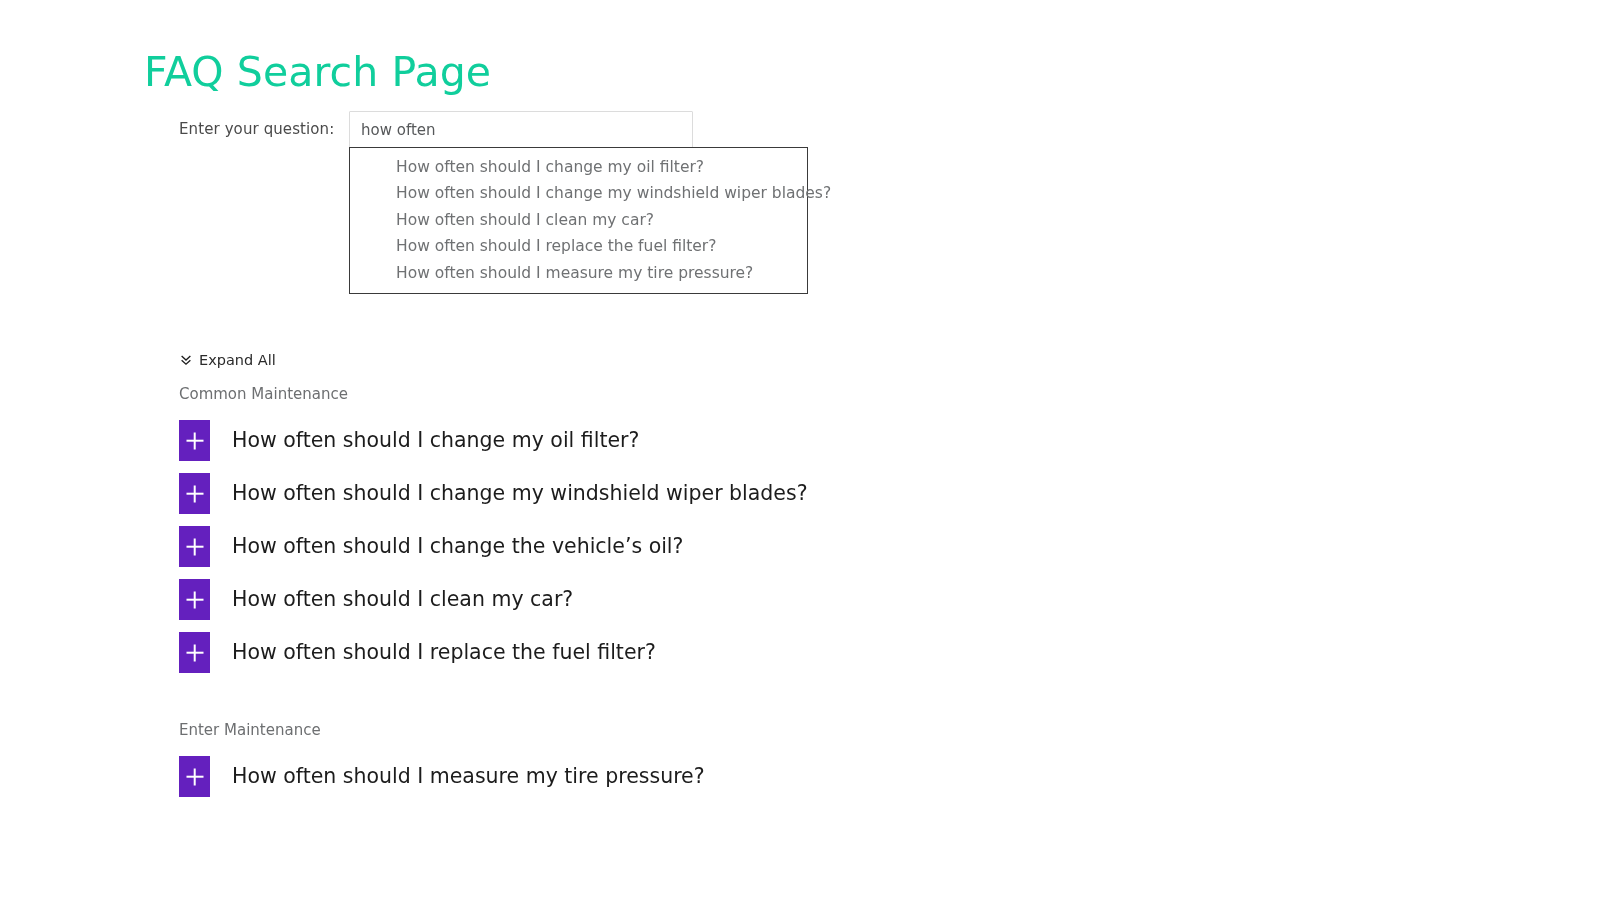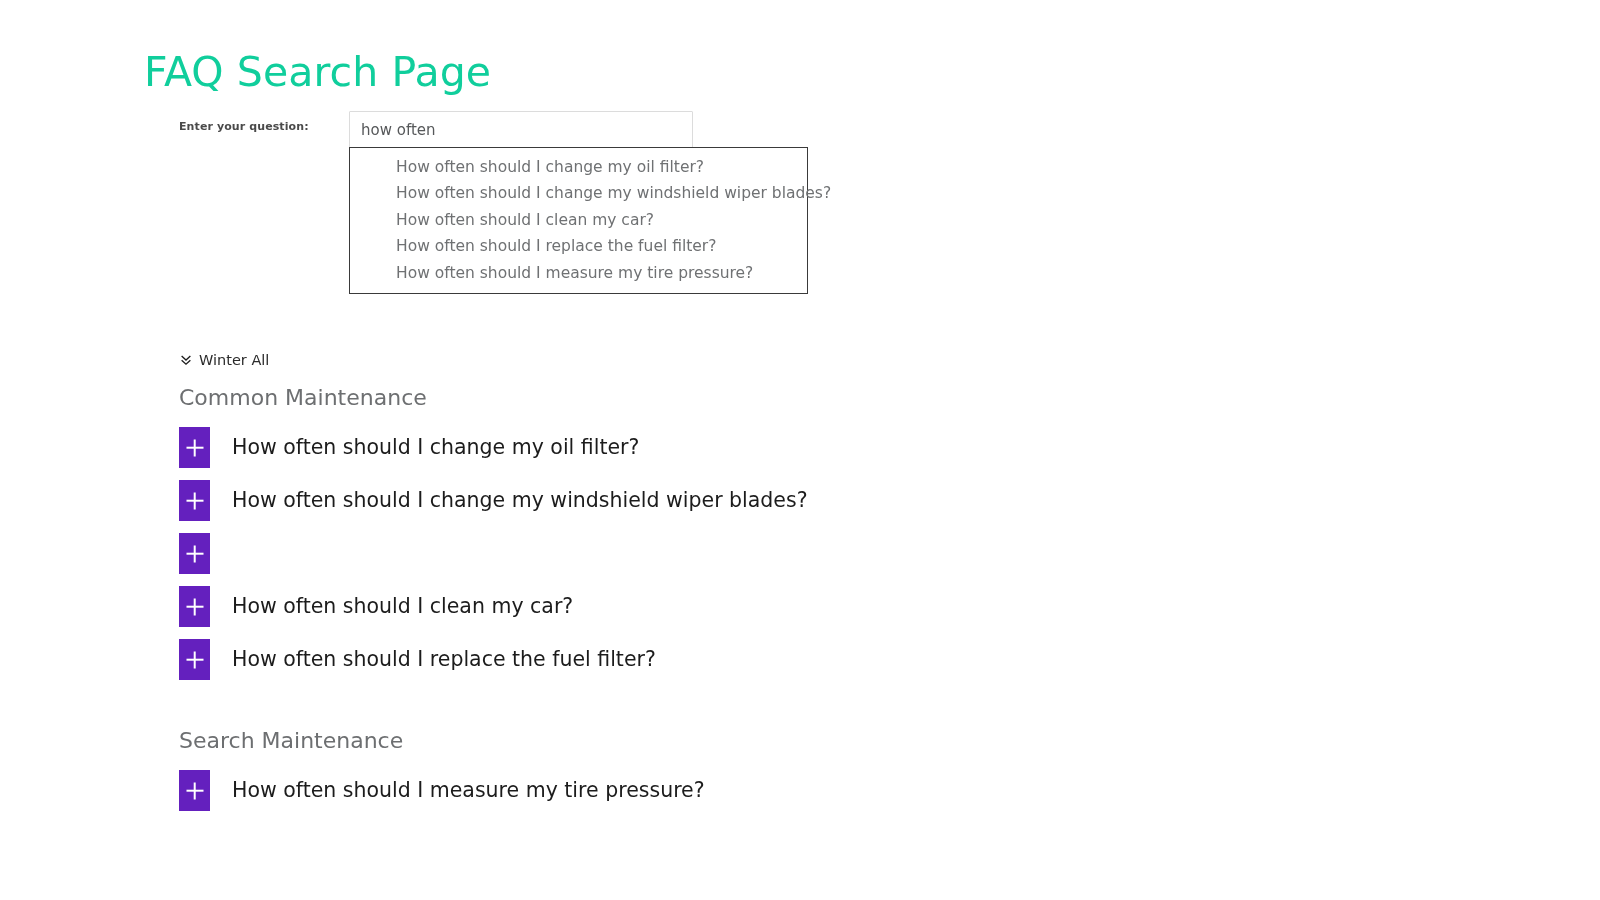--- a/index.html
+++ b/index.html
@@ -42,22 +42,22 @@
     position: absolute;
     left: 179px;
     top: 111px;
     width: 700px;
     height: 38px;
   }
   .search-label {
     position: absolute;
     left: 0;
     top: 9px;
-    font-size: 11px;
-    font-weight: 700;
+    font-size: 15px;
+    font-weight: 400;
     color: #4a4a4a;
     white-space: nowrap;
     letter-spacing: 0.1px;
   }
   .search-input {
     position: absolute;
     left: 170px;
     top: 0;
     width: 344px;
     height: 37px;
@@ -121,21 +121,21 @@
 
   
   .faq-groups {
     position: absolute;
     left: 179px;
     top: 387px;
     width: 900px;
   }
   .faq-group { margin-bottom: 30px; }
   .group-title {
-    font-size: 22px;
+    font-size: 15px;
     font-weight: 400;
     color: #6d6f71;
     line-height: 1;
     margin: 0 0 18px 0;
     white-space: nowrap;
   }
   .faq-list {
     list-style: none;
     margin: 0;
     padding: 0;
@@ -206,54 +206,55 @@
     <span class="ac-item">How often should I clean my car?</span>
     <span class="ac-item">How often should I replace the fuel filter?</span>
     <span class="ac-item">How often should I measure my tire pressure?</span>
   </div>
 
   <div class="expand-all">
     <svg class="chev-icon" viewBox="0 0 16 16">
       <path d="M3 3.4 L8 8.0 L13 3.4" fill="none" stroke="#1c1c1c" stroke-width="1.5" stroke-linecap="butt"></path>
       <path d="M3 8.2 L8 12.8 L13 8.2" fill="none" stroke="#1c1c1c" stroke-width="1.5" stroke-linecap="butt"></path>
     </svg>
-    <span class="expand-all-label">Winter All</span>
+    <span class="expand-all-label">Expand All</span>
   </div>
 
   <div class="faq-groups">
 
     <section class="faq-group">
       <h2 class="group-title">Common Maintenance</h2>
       <ul class="faq-list">
         <li class="faq-row">
           <button class="faq-toggle"></button>
           <span class="faq-question">How often should I change my oil filter?</span>
         </li>
         <li class="faq-row">
           <button class="faq-toggle"></button>
           <span class="faq-question">How often should I change my windshield wiper blades?</span>
         </li>
         <li class="faq-row">
           <button class="faq-toggle"></button>
+          <span class="faq-question">How often should I change the vehicle’s oil?</span>
         </li>
         <li class="faq-row">
           <button class="faq-toggle"></button>
           <span class="faq-question">How often should I clean my car?</span>
         </li>
         <li class="faq-row">
           <button class="faq-toggle"></button>
           <span class="faq-question">How often should I replace the fuel filter?</span>
         </li>
       </ul>
     </section>
 
     <div class="group-spacer"></div>
 
     <section class="faq-group">
-      <h2 class="group-title">Search Maintenance</h2>
+      <h2 class="group-title">Enter Maintenance</h2>
       <ul class="faq-list">
         <li class="faq-row">
           <button class="faq-toggle"></button>
           <span class="faq-question">How often should I measure my tire pressure?</span>
         </li>
       </ul>
     </section>
 
   </div>
 

